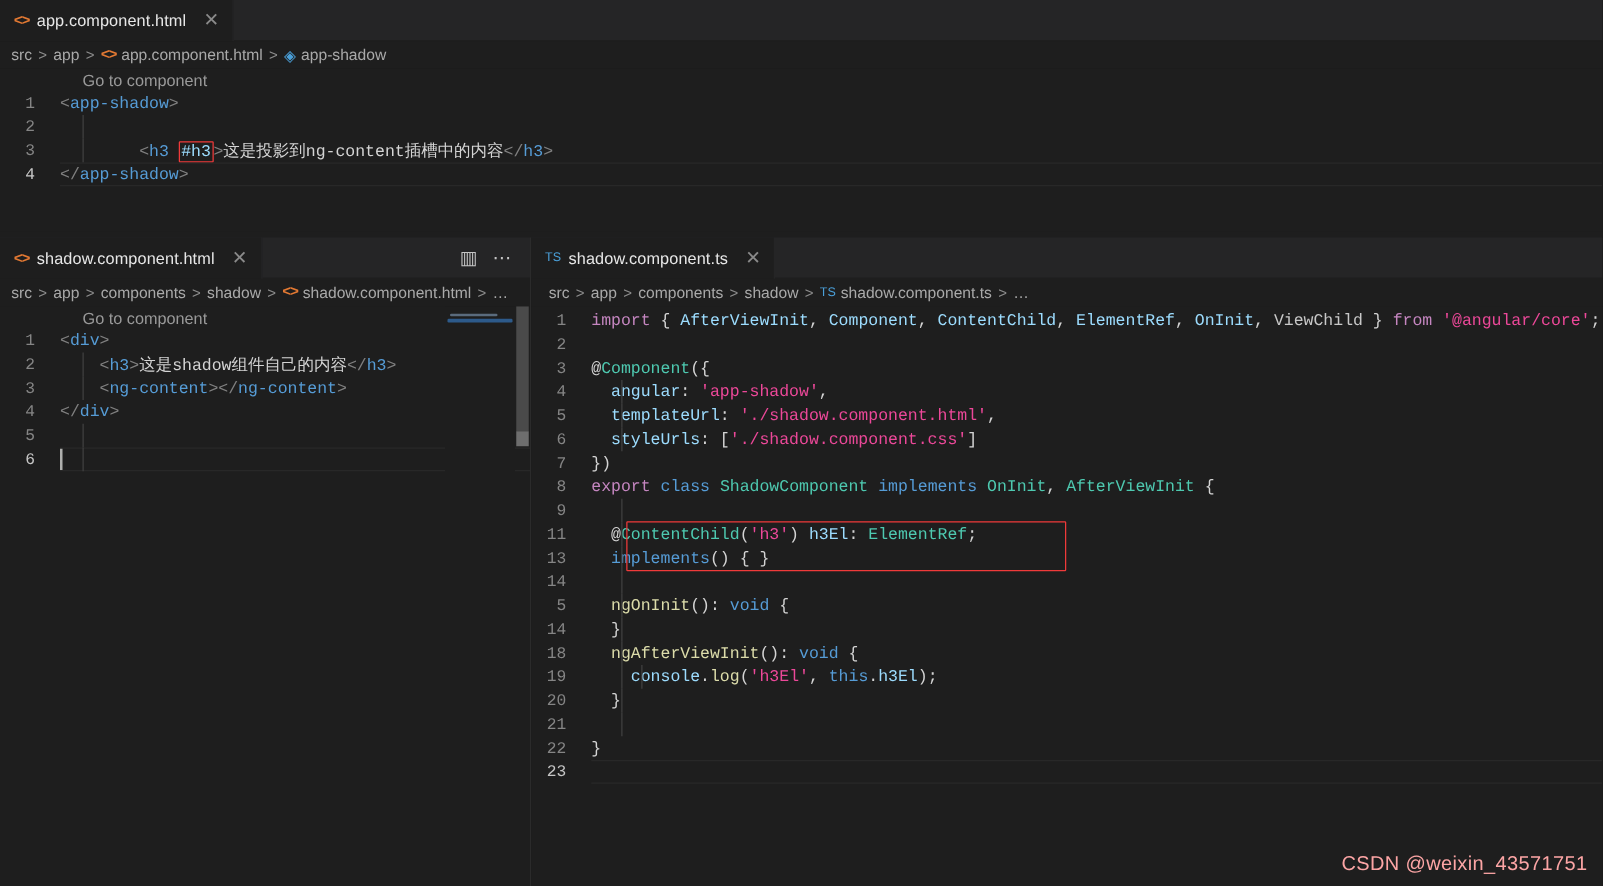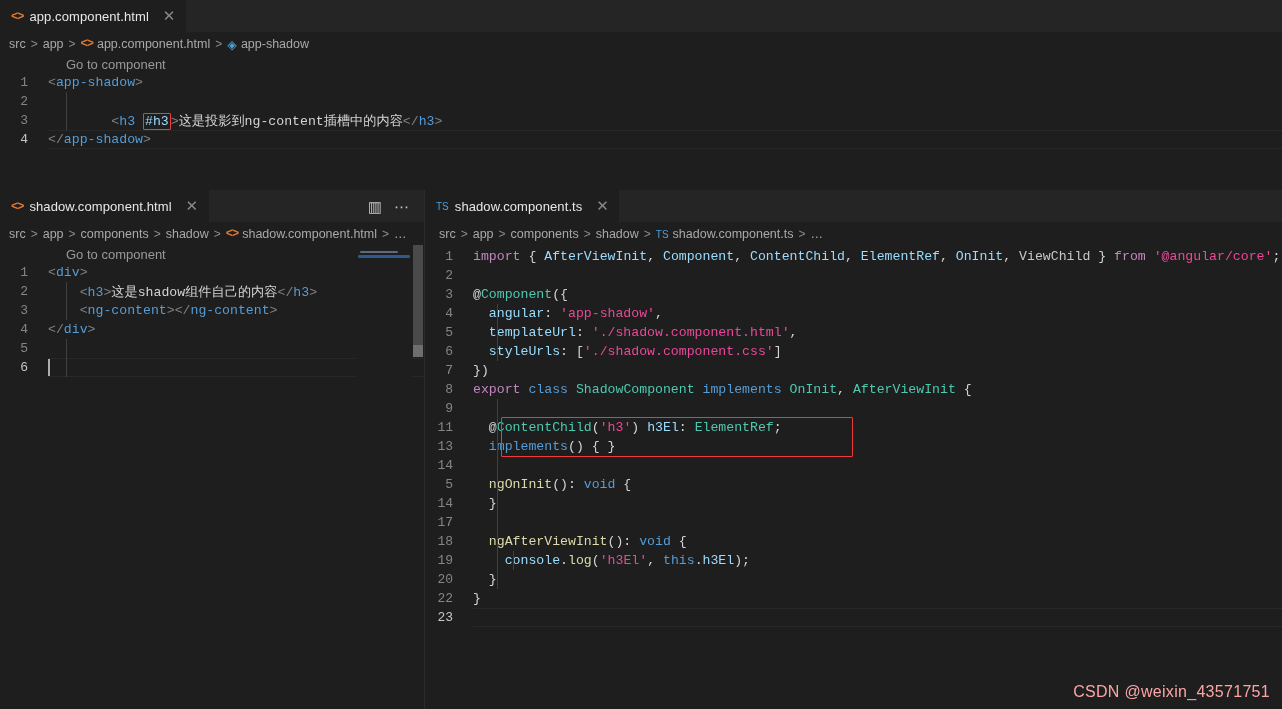--- a/index.html
+++ b/index.html
@@ -277,24 +277,24 @@
             <div class="codeline"><span class="lnum">5</span><span class="ltext"><span class="t-plain">  </span><span class="t-ident">templateUrl</span><span class="t-punc">: </span><span class="t-string">'./shadow.component.html'</span><span class="t-punc">,</span></span><div class="indent-guide" style="left: 72px;"></div></div>
             <div class="codeline"><span class="lnum">6</span><span class="ltext"><span class="t-plain">  </span><span class="t-ident">styleUrls</span><span class="t-punc">: </span><span class="t-punc">[</span><span class="t-string">'./shadow.component.css'</span><span class="t-punc">]</span></span><div class="indent-guide" style="left: 72px;"></div></div>
             <div class="codeline"><span class="lnum">7</span><span class="ltext"><span class="t-punc">}</span><span class="t-punc">)</span></span></div>
             <div class="codeline"><span class="lnum">8</span><span class="ltext"><span class="t-kw">export</span><span class="t-plain"> </span><span class="t-kw2">class</span><span class="t-plain"> </span><span class="t-type">ShadowComponent</span><span class="t-plain"> </span><span class="t-kw2">implements</span><span class="t-plain"> </span><span class="t-type">OnInit</span><span class="t-punc">, </span><span class="t-type">AfterViewInit</span><span class="t-plain"> </span><span class="t-punc">{</span></span></div>
             <div class="codeline"><span class="lnum">9</span><span class="ltext"></span><div class="indent-guide" style="left: 72px;"></div></div>
             <div class="codeline"><span class="lnum">11</span><span class="ltext"><span class="t-plain">  </span><span class="t-punc">@</span><span class="t-type">ContentChild</span><span class="t-punc">(</span><span class="t-string">'h3'</span><span class="t-punc">)</span><span class="t-plain"> </span><span class="t-ident">h3El</span><span class="t-punc">: </span><span class="t-type">ElementRef</span><span class="t-punc">;</span></span><div class="indent-guide" style="left: 72px;"></div></div>
             <div class="codeline"><span class="lnum">13</span><span class="ltext"><span class="t-plain">  </span><span class="t-kw2">implements</span><span class="t-punc">() { }</span></span><div class="indent-guide" style="left: 72px;"></div></div>
             <div class="codeline"><span class="lnum">14</span><span class="ltext"></span><div class="indent-guide" style="left: 72px;"></div></div>
             <div class="codeline"><span class="lnum">5</span><span class="ltext"><span class="t-plain">  </span><span class="t-fn">ngOnInit</span><span class="t-punc">(): </span><span class="t-kw2">void</span><span class="t-punc"> {</span></span><div class="indent-guide" style="left: 72px;"></div></div>
             <div class="codeline"><span class="lnum">14</span><span class="ltext"><span class="t-plain">  </span><span class="t-punc">}</span></span><div class="indent-guide" style="left: 72px;"></div></div>
-            <div class="codeline"><span class="lnum">17</span><span class="ltext"></span><div class="indent-guide" style="left: 72px;"></div></div>
             <div class="codeline"><span class="lnum">18</span><span class="ltext"><span class="t-plain">  </span><span class="t-fn">ngAfterViewInit</span><span class="t-punc">(): </span><span class="t-kw2">void</span><span class="t-punc"> {</span></span><div class="indent-guide" style="left: 72px;"></div></div>
             <div class="codeline"><span class="lnum">19</span><span class="ltext"><span class="t-plain">    </span><span class="t-ident">console</span><span class="t-punc">.</span><span class="t-fn">log</span><span class="t-punc">(</span><span class="t-string">'h3El'</span><span class="t-punc">, </span><span class="t-kw2">this</span><span class="t-punc">.</span><span class="t-ident">h3El</span><span class="t-punc">);</span></span><div class="indent-guide" style="left: 72px;"></div><div class="indent-guide" style="left: 88px;"></div></div>
             <div class="codeline"><span class="lnum">20</span><span class="ltext"><span class="t-plain">  </span><span class="t-punc">}</span></span><div class="indent-guide" style="left: 72px;"></div></div>
+            <div class="codeline"><span class="lnum">21</span><span class="ltext"></span><div class="indent-guide" style="left: 72px;"></div></div>
             <div class="codeline"><span class="lnum">22</span><span class="ltext"><span class="t-punc">}</span></span></div>
             <div class="codeline"><div class="cur-line-border" style="left: 48px;"></div><span class="lnum active">23</span><span class="ltext"></span></div>
           </div>
         <div class="redbox" id="ts-redbox" style="top: 172px; left: 76px; height: 40px; width: 352px;"></div>
       </div>
     </div>
   </div>
 
   <div class="watermark">CSDN @weixin_43571751</div>
 </div>

